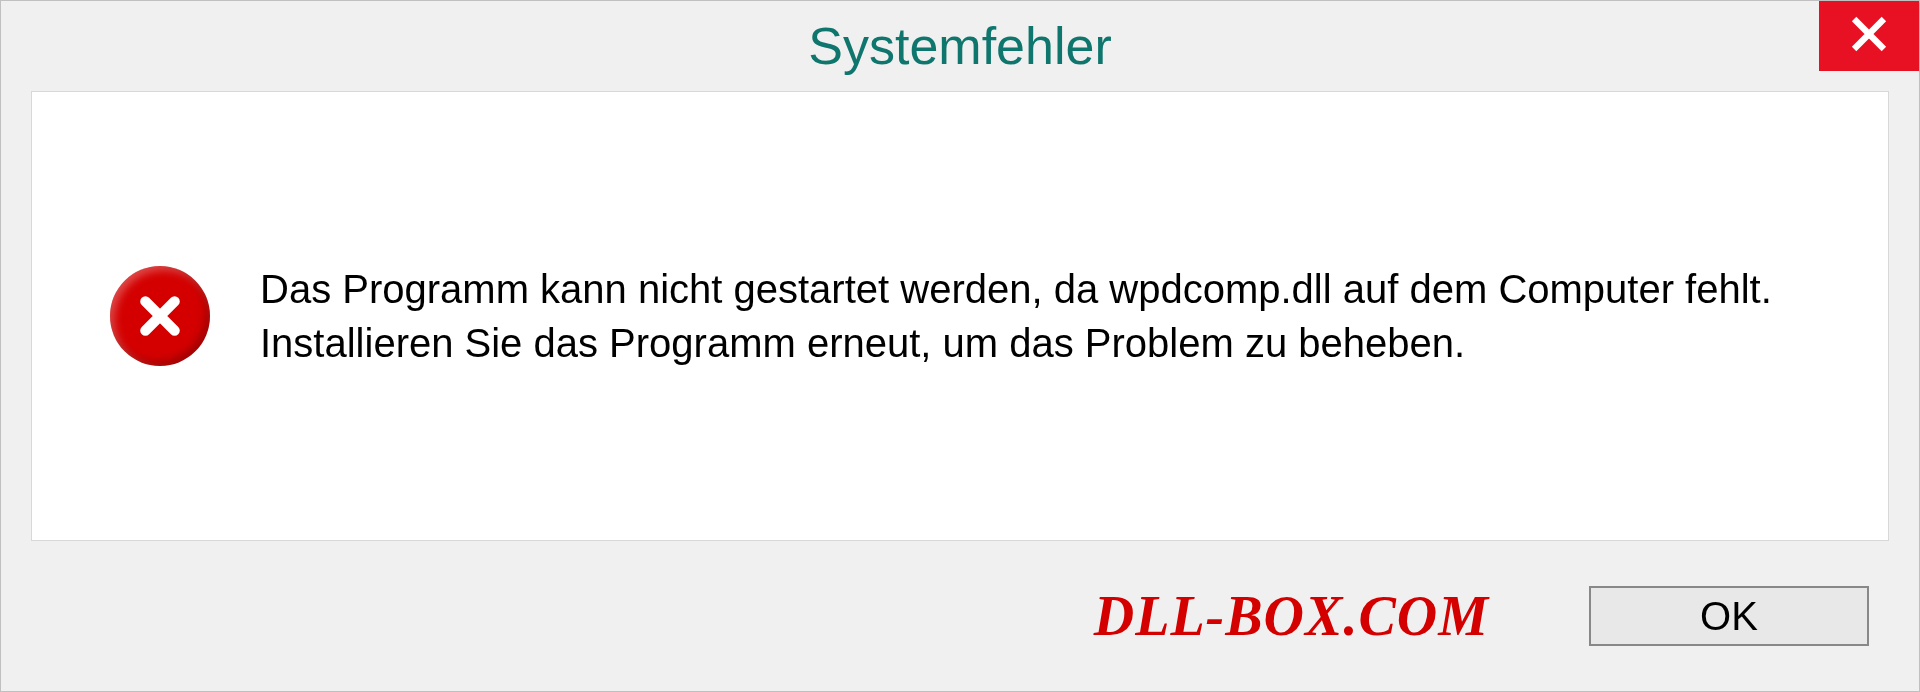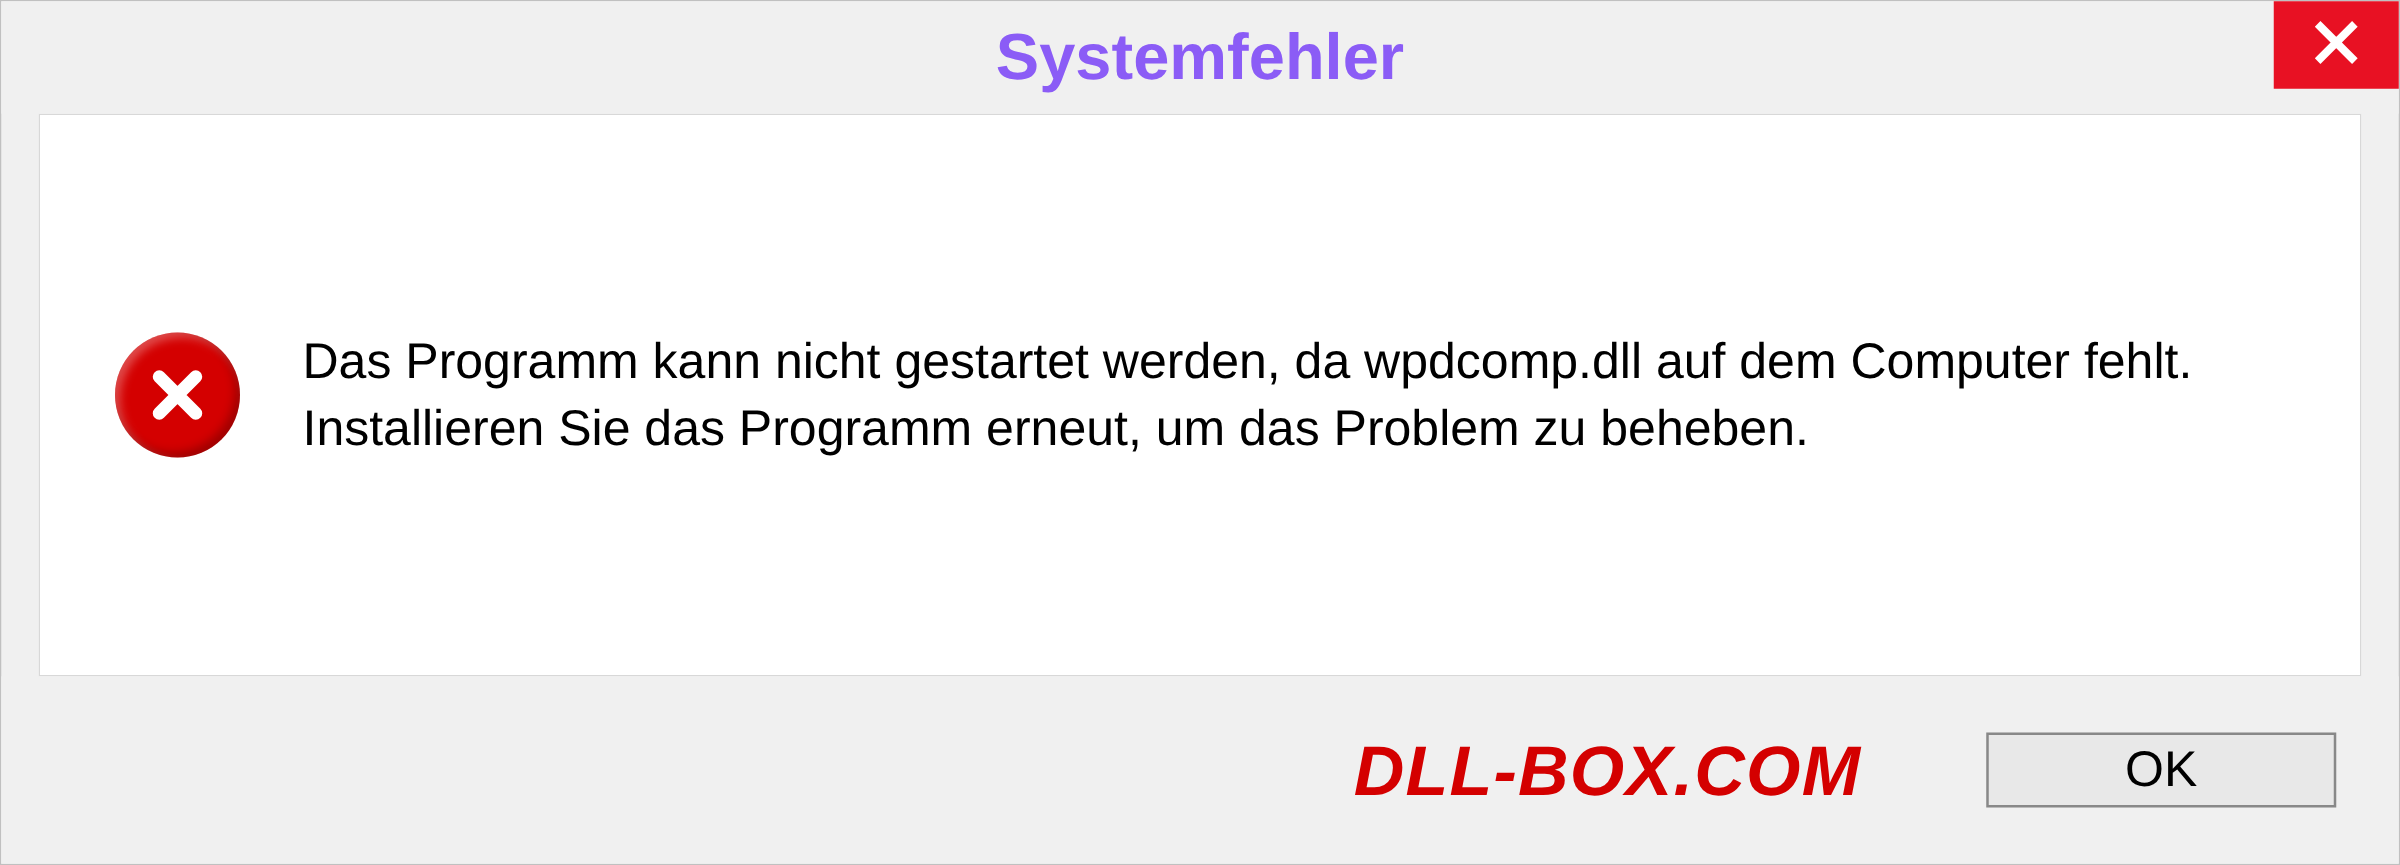--- a/index.html
+++ b/index.html
@@ -21,22 +21,22 @@
     .titlebar {
       height: 90px;
       display: flex;
       align-items: center;
       justify-content: center;
       position: relative;
       background: #f0f0f0;
     }
     .title-text {
       font-size: 52px;
-      font-weight: 700;
-      color: #8b5cf6;
+      font-weight: 400;
+      color: #0f766e;
     }
     .close-btn {
       position: absolute;
       right: 0;
       top: 0;
       width: 100px;
       height: 70px;
       background: #e81123;
       display: flex;
       align-items: center;
@@ -44,21 +44,21 @@
       cursor: pointer;
     }
     .close-btn svg { width: 38px; height: 38px; }
     .content-area {
       flex: 1;
       margin: 0 30px;
       background: #ffffff;
       border: 1px solid #d8d8d8;
       display: flex;
       align-items: center;
-      padding: 40px 60px;
+      padding: 40px 78px;
       gap: 50px;
     }
     .error-icon-wrap {
       flex-shrink: 0;
       width: 100px;
       height: 100px;
       display: flex;
       align-items: center;
       justify-content: center;
     }
@@ -87,21 +87,21 @@
       padding: 0 50px;
       gap: 100px;
       background: #f0f0f0;
     }
     .watermark {
       font-size: 56px;
       font-weight: 800;
       font-style: italic;
       color: #d40000;
       letter-spacing: 1px;
-      font-family: Liberation Sans, sans-serif;
+      font-family: Liberation Serif, serif;
     }
     .ok-button {
       width: 280px;
       height: 60px;
       background: #e8e8e8;
       border: 2px solid #888;
       font-size: 40px;
       color: #000;
       display: flex;
       align-items: center;

